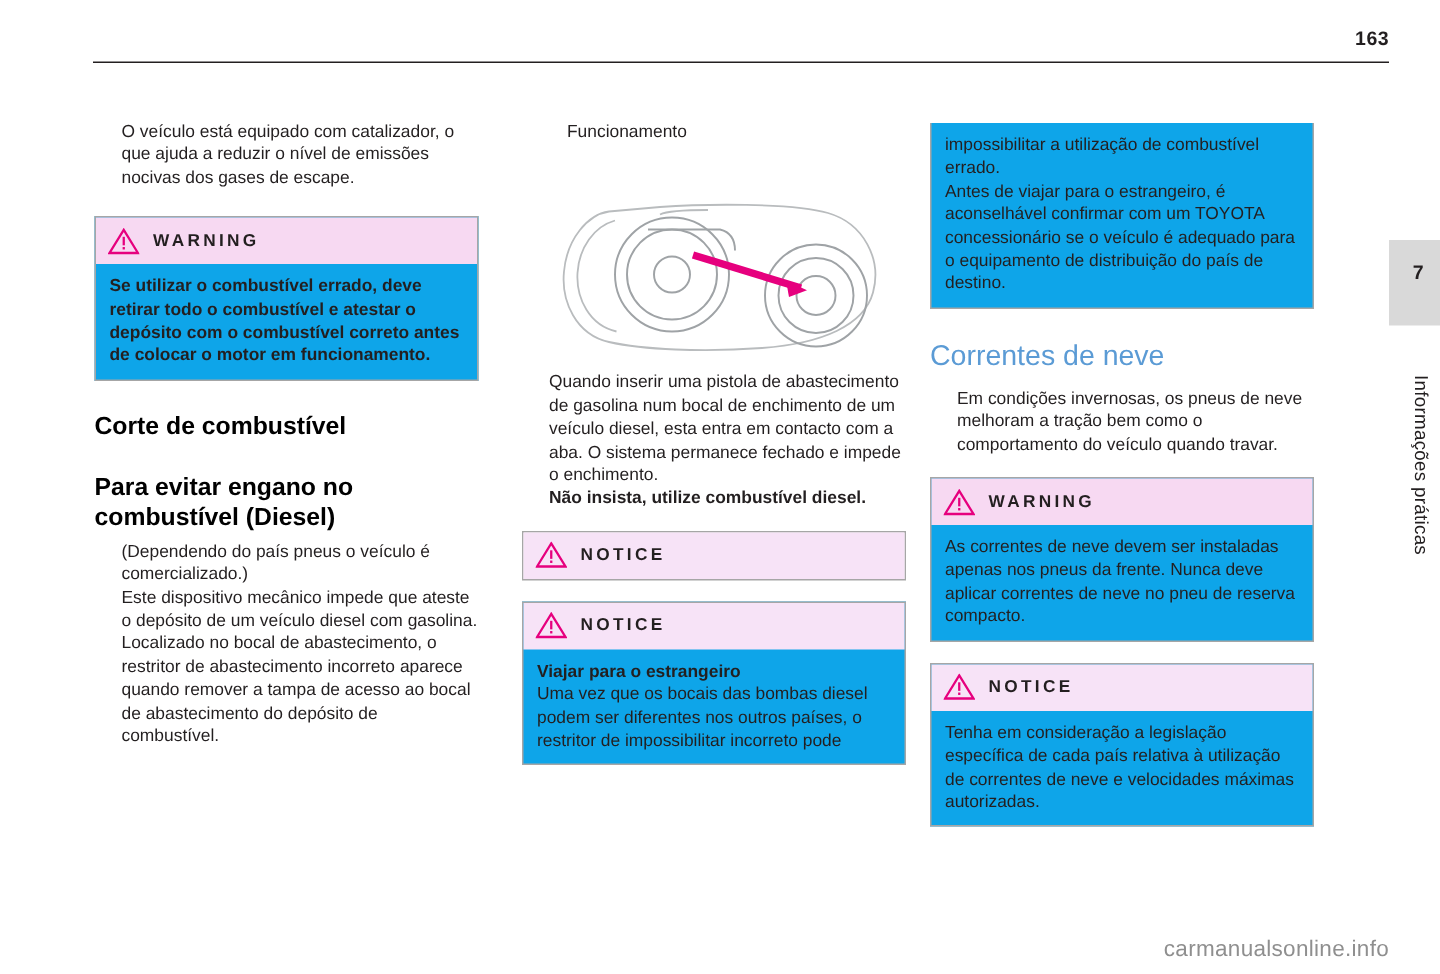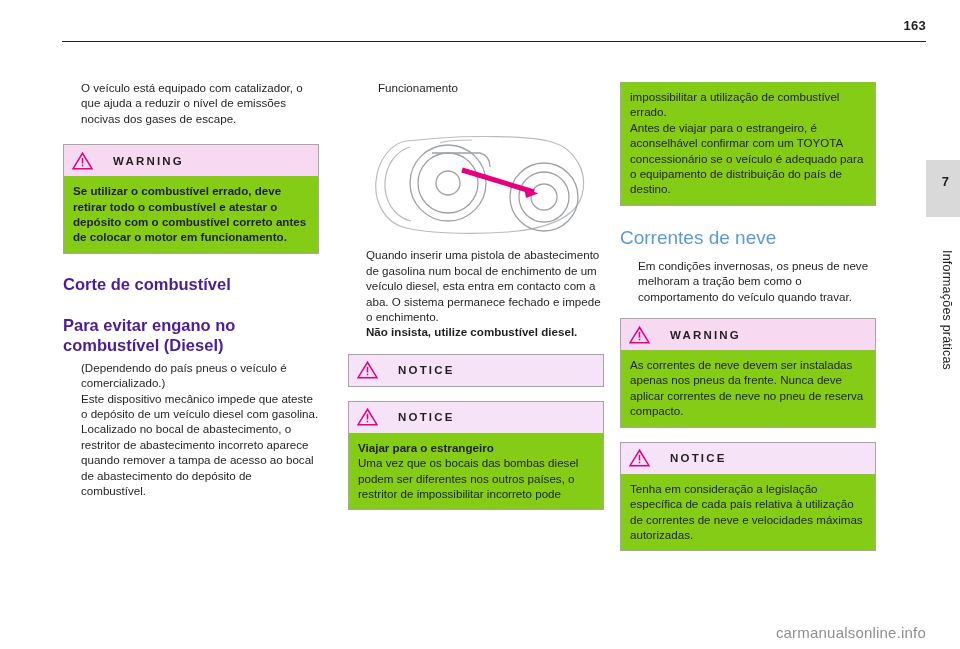--- a/index.html
+++ b/index.html
@@ -85,21 +85,21 @@
     color: #231f20;
   }
   .spacer-12 { height: 12px; }
   .spacer-16 { height: 16px; }
   .spacer-20 { height: 20px; }
 
   h2.section {
     font-size: 16.5px;
     line-height: 20px;
     font-weight: bold;
-    color: #4c1d95;
+    color: #000000;
     margin: 0 0 5px 0;
   }
   h2.section-blue {
     font-size: 19px;
     line-height: 24px;
     font-weight: normal;
     color: #5b9bd5;
     margin: 0 0 8px 0;
   }
   h3.sub {
@@ -108,29 +108,29 @@
     font-weight: normal;
     color: #231f20;
     margin: 0;
     padding-left: 30px;
   }
   .bold { font-weight: bold; }
 
   
   .notice-box {
     border: 1px solid #a6a6a6;
-    background: #84cc16;
+    background: #0ea5e9;
     margin-top: 2px;
   }
   .notice-head {
     background: #f7e3f7;
     display: flex;
     align-items: center;
     padding: 5px 8px 5px 8px;
-    gap: 20px;
+    gap: 9px;
     height: 21px;
   }
   .notice-head.warning { background: #f7d9f2; }
   .notice-title {
     font-size: 11.5px;
     font-weight: bold;
     letter-spacing: 2.2px;
     color: #231f20;
   }
   .notice-body {

